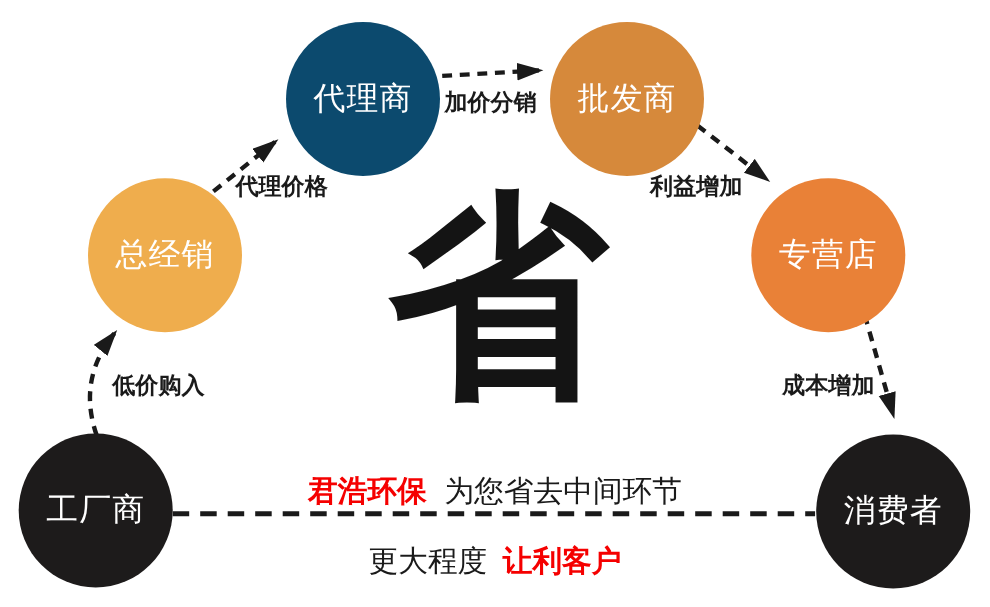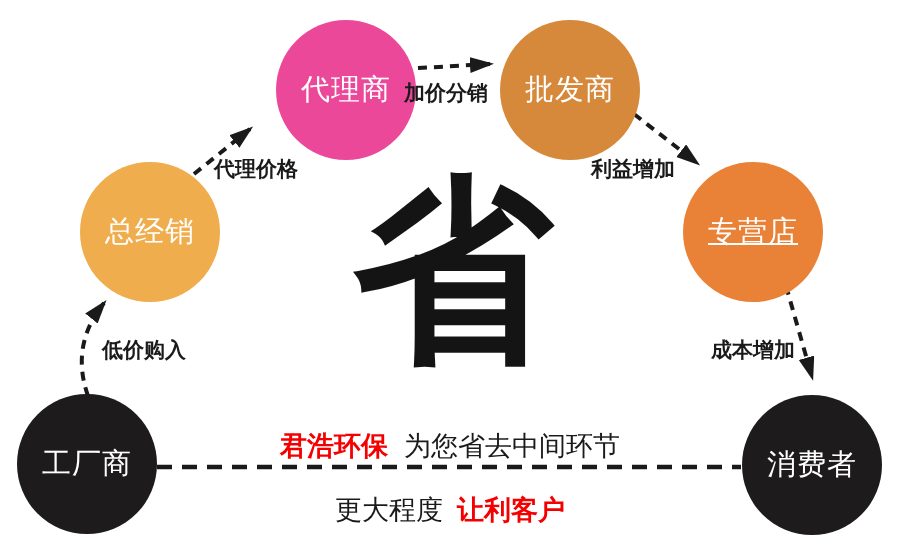--- a/index.html
+++ b/index.html
@@ -98,30 +98,30 @@
   </svg>
 
   <div class="node" style="left: 80px; top: 162px; background: rgb(239, 173, 77);">
     <span class="node-label" style="color: rgb(255, 255, 255);">总经销</span>
   </div>
 
   <div class="node" style="left: 17px; top: 394px; background: rgb(29, 27, 27);">
     <span class="node-label" style="color: rgb(255, 255, 255);">工厂商</span>
   </div>
 
-  <div class="node" style="left: 276px; top: 20px; background: #ec4899;">
+  <div class="node" style="left: 260px; top: 20px; background: #0c4a6e;">
     <span class="node-label" style="color: rgb(255, 255, 255);">代理商</span>
   </div>
 
   <div class="node" style="left: 500px; top: 20px; background: rgb(214, 137, 59);">
     <span class="node-label" style="color: rgb(255, 255, 255);">批发商</span>
   </div>
 
   <div class="node" style="left: 683px; top: 162px; background: rgb(233, 129, 55);">
-    <span class="node-label" style="color: rgb(255, 255, 255); text-decoration: underline;">专营店</span>
+    <span class="node-label" style="color: rgb(255, 255, 255);">专营店</span>
   </div>
 
   <div class="node" style="left: 742px; top: 395px; background: rgb(29, 27, 27);">
     <span class="node-label" style="color: rgb(255, 255, 255);">消费者</span>
   </div>
 
   <span class="edge-label" style="left:102px; top:336px">低价购入</span>
   <span class="edge-label" style="left:214px; top:155px">代理价格</span>
   <span class="edge-label" style="left:404px; top:79px">加价分销</span>
   <span class="edge-label" style="left:591px; top:155px">利益增加</span>

